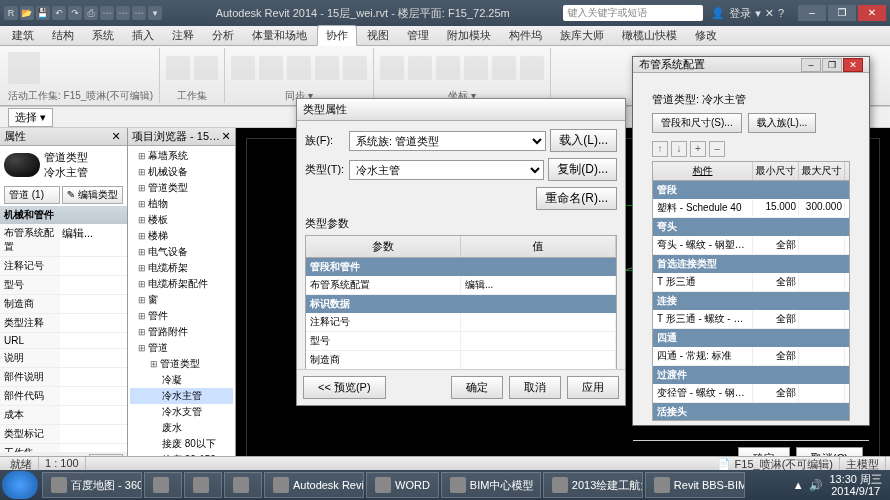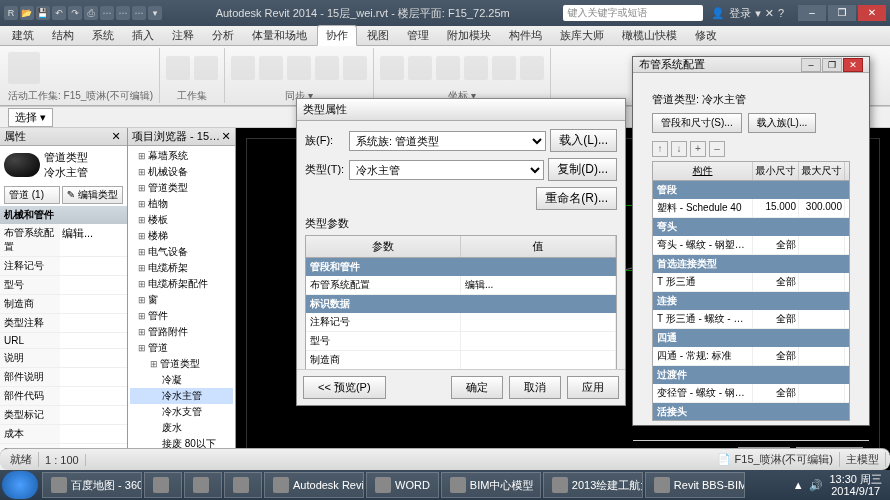--- a/index.html
+++ b/index.html
@@ -106,21 +106,21 @@
 .route-grid .hdr .c1 { width: 100px; padding: 2px; text-align: center; font-size: 10px; border-right: 1px solid #ccc; text-decoration: underline; }
 .route-grid .hdr .c2 { width: 46px; padding: 2px; text-align: center; font-size: 10px; border-right: 1px solid #ccc; }
 .route-grid .cat { background: #7090b0; color: #fff; padding: 2px 4px; font-size: 10px; font-weight: bold; }
 .route-grid .rrow { display: flex; border-bottom: 1px solid #eee; }
 .route-grid .rrow .c1 { width: 100px; padding: 2px 4px; font-size: 10px; border-right: 1px solid #eee; overflow: hidden; text-overflow: ellipsis; white-space: nowrap; }
 .route-grid .rrow .c2 { width: 46px; padding: 2px; font-size: 10px; border-right: 1px solid #eee; text-align: right; }
 .route-foot { padding: 6px; display: flex; justify-content: flex-end; gap: 6px; border-top: 1px solid #ccc; }
 .route-foot .btn { border: 1px solid #999; padding: 3px 14px; background: linear-gradient(#fff,#e0e0e0); font-size: 11px; cursor: pointer; }
 
 
-.statusbar { position: absolute; bottom: 0; left: 0; right: 0; height: 22px; background: linear-gradient(#f0f0f0,#d8d8d8); border-top: 1px solid #aaa; display: flex; align-items: center; padding: 0 4px; font-size: 10px; color: #333; border-radius: 8px; }
+.statusbar { position: absolute; bottom: 0; left: 0; right: 0; height: 14px; background: linear-gradient(#f0f0f0,#d8d8d8); border-top: 1px solid #aaa; display: flex; padding: 0 4px; font-size: 10px; color: #333; }
 .statusbar .seg { padding: 0 6px; border-right: 1px solid #bbb; }
 
 
 .taskbar { position: absolute; bottom: 0; left: 0; right: 0; height: 30px; background: linear-gradient(#3a4a5a,#2a3a4a); display: flex; align-items: center; padding: 0 2px; z-index: 100; }
 .taskbar .start { width: 36px; height: 28px; background: radial-gradient(circle, #4a9eff, #1a5eaa); border-radius: 14px; margin-right: 4px; }
 .taskbar .app { height: 26px; padding: 0 8px; background: rgba(255,255,255,0.1); border: 1px solid rgba(255,255,255,0.2); margin-right: 2px; display: flex; align-items: center; color: #fff; font-size: 10px; gap: 4px; max-width: 100px; overflow: hidden; white-space: nowrap; }
 .taskbar .app .aico { width: 16px; height: 16px; background: #888; border-radius: 2px; flex-shrink: 0; }
 .taskbar .tray { margin-left: auto; display: flex; align-items: center; gap: 6px; color: #fff; font-size: 10px; padding: 0 6px; }
 </style>
 </head>
@@ -266,25 +266,25 @@
         </div>
         <div class="row">
           <div class="k">部件说明</div>
           <div class="v"></div>
         </div>
         <div class="row">
           <div class="k">部件代码</div>
           <div class="v"></div>
         </div>
         <div class="row">
+          <div class="k">成本</div>
+          <div class="v"></div>
+        </div>
+        <div class="row">
           <div class="k">类型标记</div>
-          <div class="v"></div>
-        </div>
-        <div class="row">
-          <div class="k">成本</div>
           <div class="v"></div>
         </div>
         <div class="row">
           <div class="k">工作集</div>
           <div class="v"></div>
         </div>
       </div>
     <div style="display:flex;justify-content:space-between;padding:2px 4px;background:#f0f0f0">
       <span class="props-help">属性帮助</span>
       <span class="btn" style="border:1px solid #aaa;padding:1px 6px;background:#eee;font-size:10px">应用</span>

